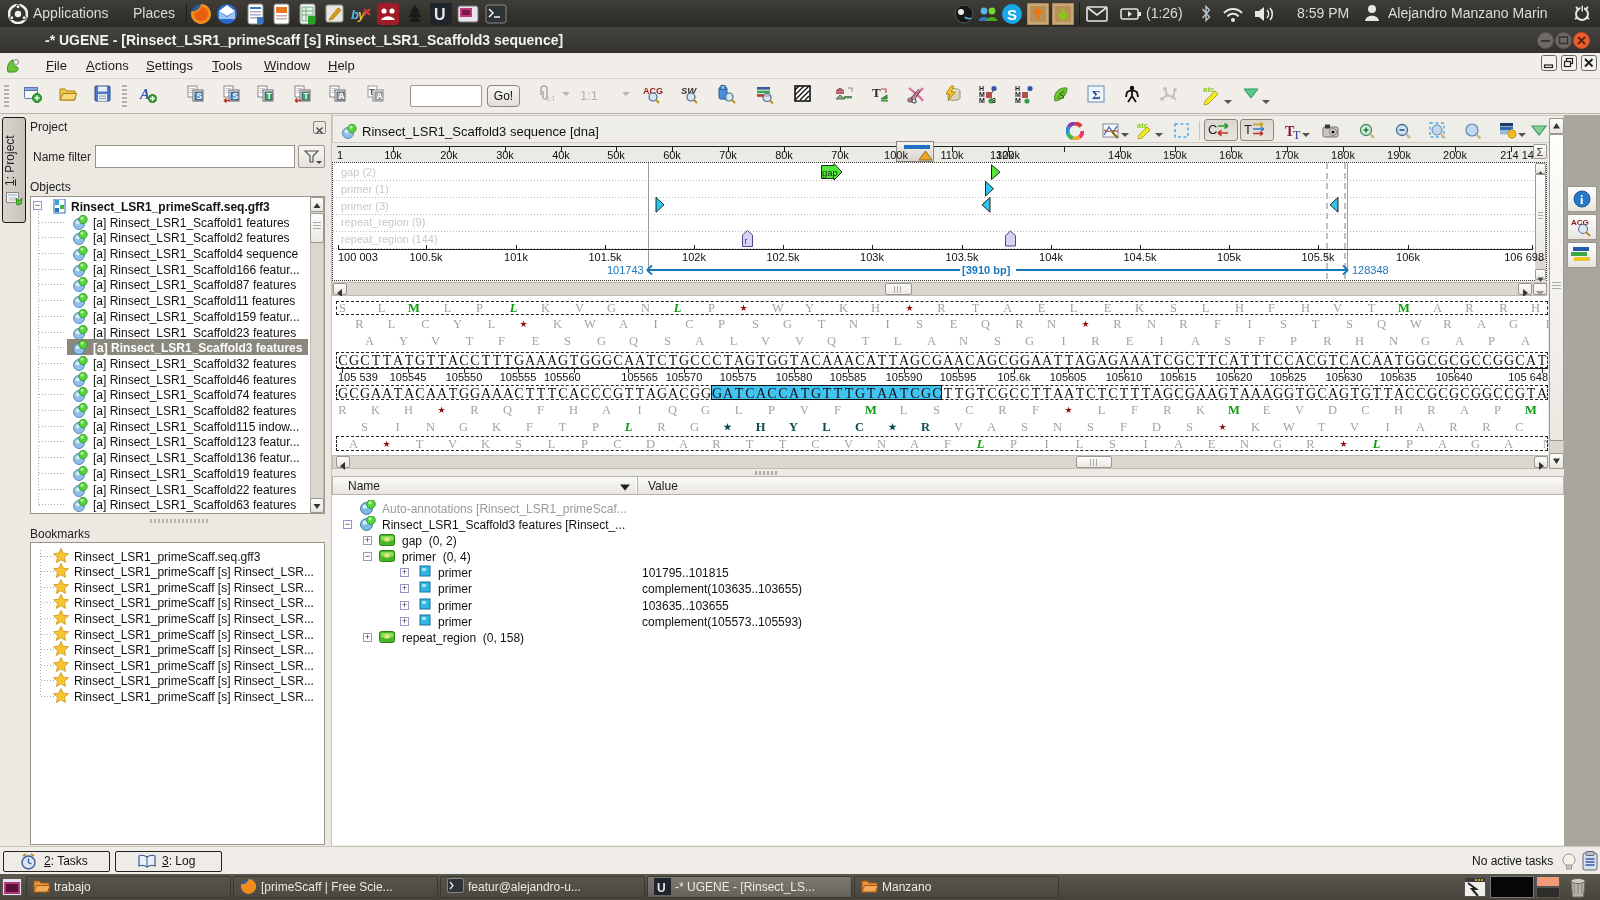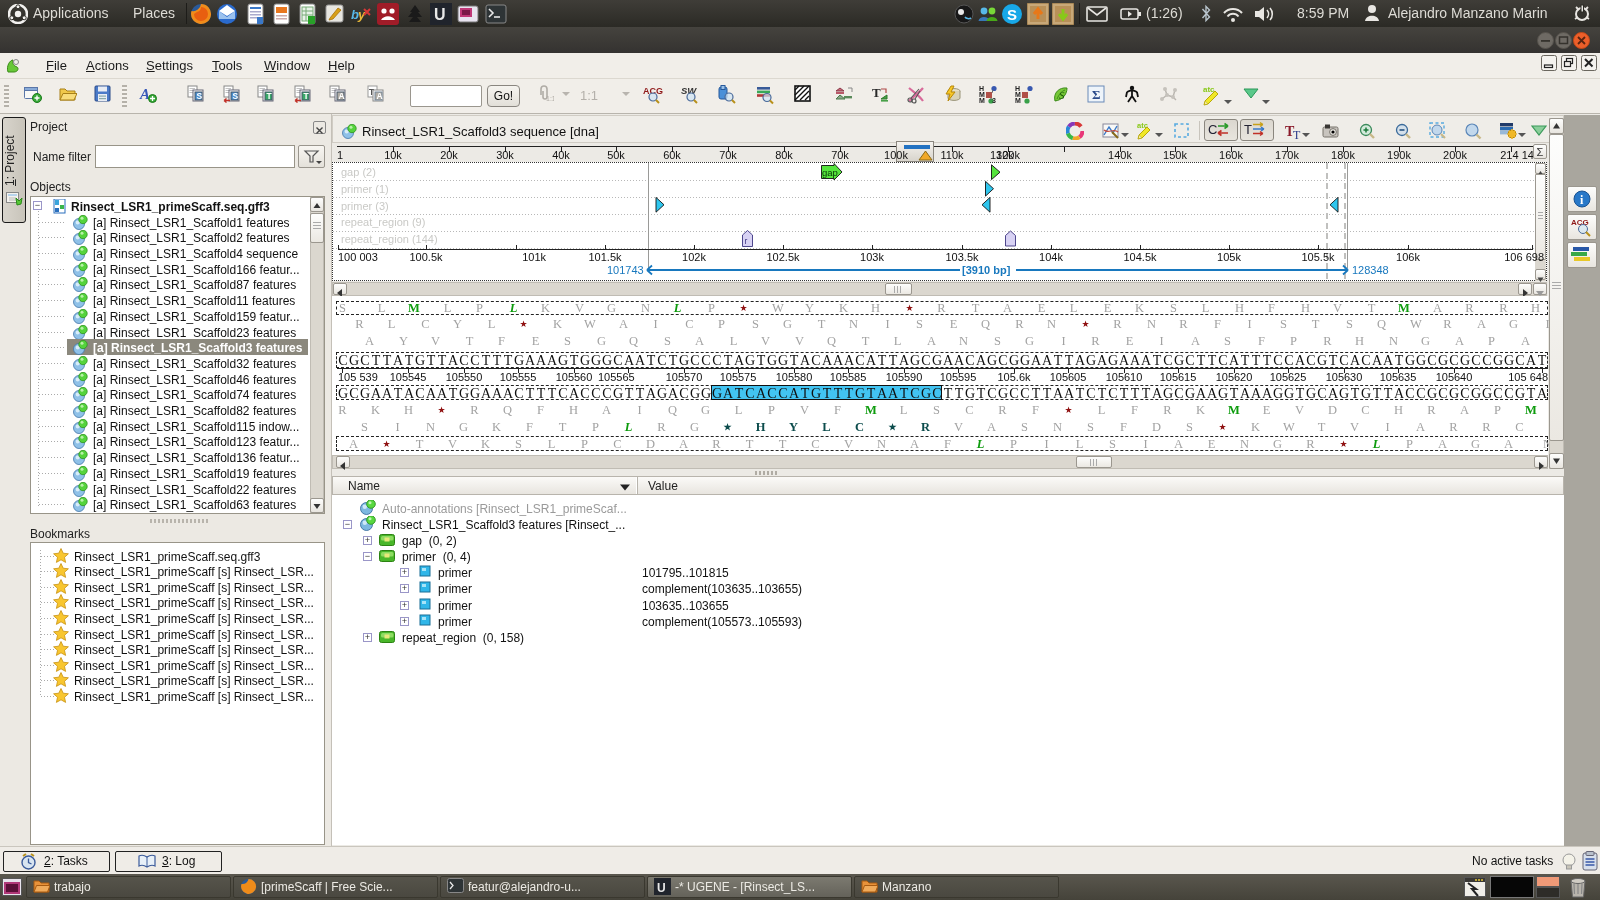--- a/index.html
+++ b/index.html
@@ -167,20 +167,21 @@
       <path d="M1 18 C2 11 14 11 15 18Z" fill="#e8e6e2"></path>
     </svg>
     <div class="abs" style="left:1388px;top:5px;font-size:14px">Alejandro Manzano Marin</div>
     <svg class="trayico" style="left:1572px;top:3px" width="21" height="22">
       <circle cx="10" cy="11" r="6" fill="none" stroke="#e8e6e2" stroke-width="2"></circle>
       <rect x="9" y="2" width="2.5" height="7" fill="#e8e6e2" stroke="#2b2a25"></rect>
       <path d="M4 4 L7 7 M16 4 L13 7 M3 16 L6 14 M17 16 L14 14" stroke="#e8e6e2" stroke-width="1.8"></path>
     </svg>
   </div>
 <div id="titlebar" class="abs">
+    <div class="abs" style="left:45px;top:5px;font-size:14px;font-weight:bold;color:#f4f2ee">-* UGENE - [Rinsect_LSR1_primeScaff [s] Rinsect_LSR1_Scaffold3 sequence]</div>
     <svg class="abs" style="left:1537px;top:5px" width="17" height="17">
       <circle cx="8.5" cy="8.5" r="8" fill="#6e6a64" stroke="#57534d"></circle>
       <rect x="4" y="8" width="9" height="1.8" fill="#35322d"></rect>
     </svg>
     <svg class="abs" style="left:1555px;top:5px" width="17" height="17">
       <circle cx="8.5" cy="8.5" r="8" fill="#6e6a64" stroke="#57534d"></circle>
       <rect x="4.5" y="5" width="8" height="6.5" fill="none" stroke="#35322d" stroke-width="1.5"></rect>
     </svg>
     <svg class="abs" style="left:1573px;top:5px" width="17" height="17">
       <circle cx="8.5" cy="8.5" r="8" fill="#ec5f2a" stroke="#c44818"></circle>
@@ -853,21 +854,21 @@
   </div>
 <div class="sbtn" style="left:1535px;top:269px;width:11px;height:11px"><svg width="9" height="9">
       <path d="M4.5 7 L7.5 2.5 L1.5 2.5Z" fill="#444"></path>
     </svg></div>
 <div style="position:absolute;left:338px;top:249px;width:1195px;height:1px;background:#222"></div>
 <div style="position:absolute;left:338px;top:245px;width:1px;height:5px;background:#222"></div>
 <div class="rlab" style="left:338px;top:251px">100 003</div>
 <div style="position:absolute;left:426px;top:245px;width:1px;height:5px;background:#222"></div>
 <div class="rlab" style="left:396px;top:251px;width:60px;text-align:center">100.5k</div>
 <div style="position:absolute;left:516px;top:245px;width:1px;height:5px;background:#222"></div>
-<div class="rlab" style="left:486px;top:251px;width:60px;text-align:right">101k</div>
+<div class="rlab" style="left:486px;top:251px;width:60px;text-align:center">101k</div>
 <div style="position:absolute;left:605px;top:245px;width:1px;height:5px;background:#222"></div>
 <div class="rlab" style="left:575px;top:251px;width:60px;text-align:center">101.5k</div>
 <div style="position:absolute;left:694px;top:245px;width:1px;height:5px;background:#222"></div>
 <div class="rlab" style="left:664px;top:251px;width:60px;text-align:center">102k</div>
 <div style="position:absolute;left:783px;top:245px;width:1px;height:5px;background:#222"></div>
 <div class="rlab" style="left:753px;top:251px;width:60px;text-align:center">102.5k</div>
 <div style="position:absolute;left:872px;top:245px;width:1px;height:5px;background:#222"></div>
 <div class="rlab" style="left:842px;top:251px;width:60px;text-align:center">103k</div>
 <div style="position:absolute;left:962px;top:245px;width:1px;height:5px;background:#222"></div>
 <div class="rlab" style="left:932px;top:251px;width:60px;text-align:center">103.5k</div>
@@ -1388,23 +1389,23 @@
 <div style="position:absolute;left:337px;top:368px;width:1211px;height:1px;background:#222"></div>
 <div style="position:absolute;left:342px;top:368px;width:1px;height:5px;background:#222"></div>
 <div class="rlab" style="left:338px;top:371px">105 539</div>
 <div style="position:absolute;left:408px;top:368px;width:1px;height:5px;background:#222"></div>
 <div class="rlab" style="left:378px;top:371px;width:60px;text-align:center">105545</div>
 <div style="position:absolute;left:464px;top:368px;width:1px;height:5px;background:#222"></div>
 <div class="rlab" style="left:434px;top:371px;width:60px;text-align:center">105550</div>
 <div style="position:absolute;left:518px;top:368px;width:1px;height:5px;background:#222"></div>
 <div class="rlab" style="left:488px;top:371px;width:60px;text-align:center">105555</div>
 <div style="position:absolute;left:574px;top:368px;width:1px;height:5px;background:#222"></div>
-<div class="rlab" style="left:544px;top:371px;width:60px;text-align:center">105560</div>
+<div class="rlab" style="left:544px;top:371px;width:60px;text-align:left">105560</div>
 <div style="position:absolute;left:628px;top:368px;width:1px;height:5px;background:#222"></div>
-<div class="rlab" style="left:598px;top:371px;width:60px;text-align:left">105565</div>
+<div class="rlab" style="left:598px;top:371px;width:60px;text-align:right">105565</div>
 <div style="position:absolute;left:684px;top:368px;width:1px;height:5px;background:#222"></div>
 <div class="rlab" style="left:654px;top:371px;width:60px;text-align:center">105570</div>
 <div style="position:absolute;left:738px;top:368px;width:1px;height:5px;background:#222"></div>
 <div class="rlab" style="left:708px;top:371px;width:60px;text-align:center">105575</div>
 <div style="position:absolute;left:794px;top:368px;width:1px;height:5px;background:#222"></div>
 <div class="rlab" style="left:764px;top:371px;width:60px;text-align:center">105580</div>
 <div style="position:absolute;left:848px;top:368px;width:1px;height:5px;background:#222"></div>
 <div class="rlab" style="left:818px;top:371px;width:60px;text-align:center">105585</div>
 <div style="position:absolute;left:904px;top:368px;width:1px;height:5px;background:#222"></div>
 <div class="rlab" style="left:874px;top:371px;width:60px;text-align:center">105590</div>

